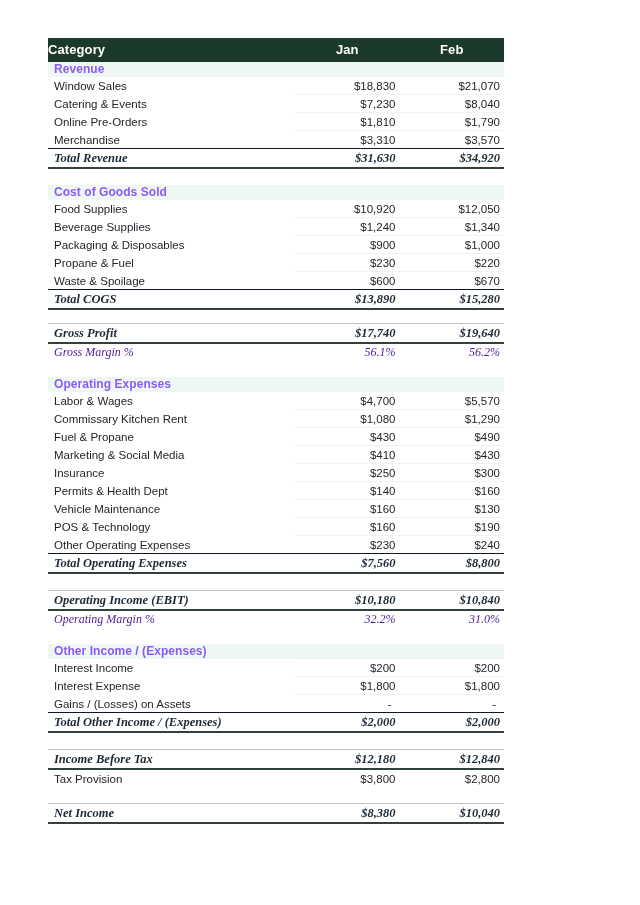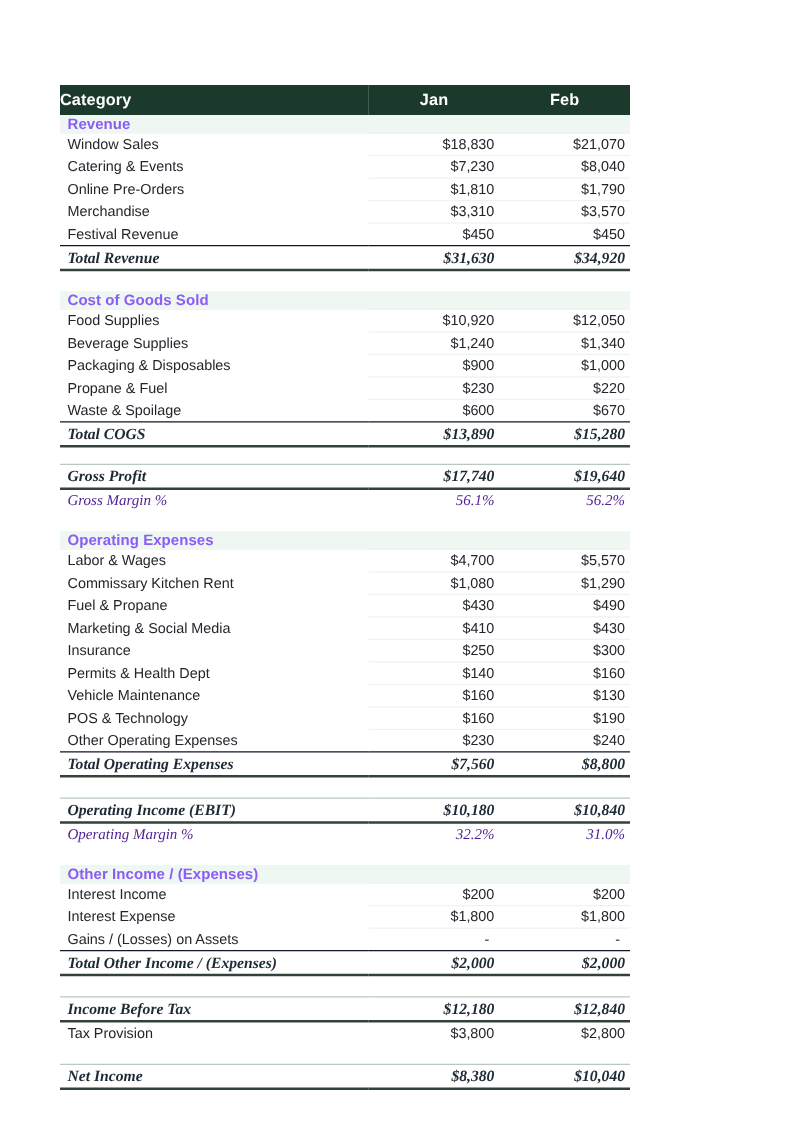--- a/index.html
+++ b/index.html
@@ -10,21 +10,21 @@
     height: 905px;
     overflow: hidden;
   }
   body {
     font-family: "Liberation Sans", sans-serif;
     -webkit-font-smoothing: antialiased;
   }
   #sheet {
     position: absolute;
     left: 48px;
-    top: 68px;
+    top: 38px;
     width: 456px;
   }
   table.pnl {
     width: 456px;
     border-collapse: collapse;
     table-layout: fixed;
   }
   col.c-label { width: 247px; }
   col.c-num   { width: 104.5px; }
 
@@ -146,25 +146,20 @@
         <tr class="item">
           <td class="lbl">Online Pre-Orders</td>
           <td class="num">$1,810</td>
           <td class="num">$1,790</td>
         </tr>
         <tr class="item">
           <td class="lbl">Merchandise</td>
           <td class="num">$3,310</td>
           <td class="num">$3,570</td>
         </tr>
-        <tr class="item">
-          <td class="lbl">Festival Revenue</td>
-          <td class="num">$450</td>
-          <td class="num">$450</td>
-        </tr>
         <tr class="total">
           <td class="lbl">Total Revenue</td>
           <td class="num">$31,630</td>
           <td class="num">$34,920</td>
         </tr>
         <tr class="spacer big">
           <td colspan="3"></td>
         </tr>
         <tr class="section">
           <td class="lbl" colspan="3">Cost of Goods Sold</td>

